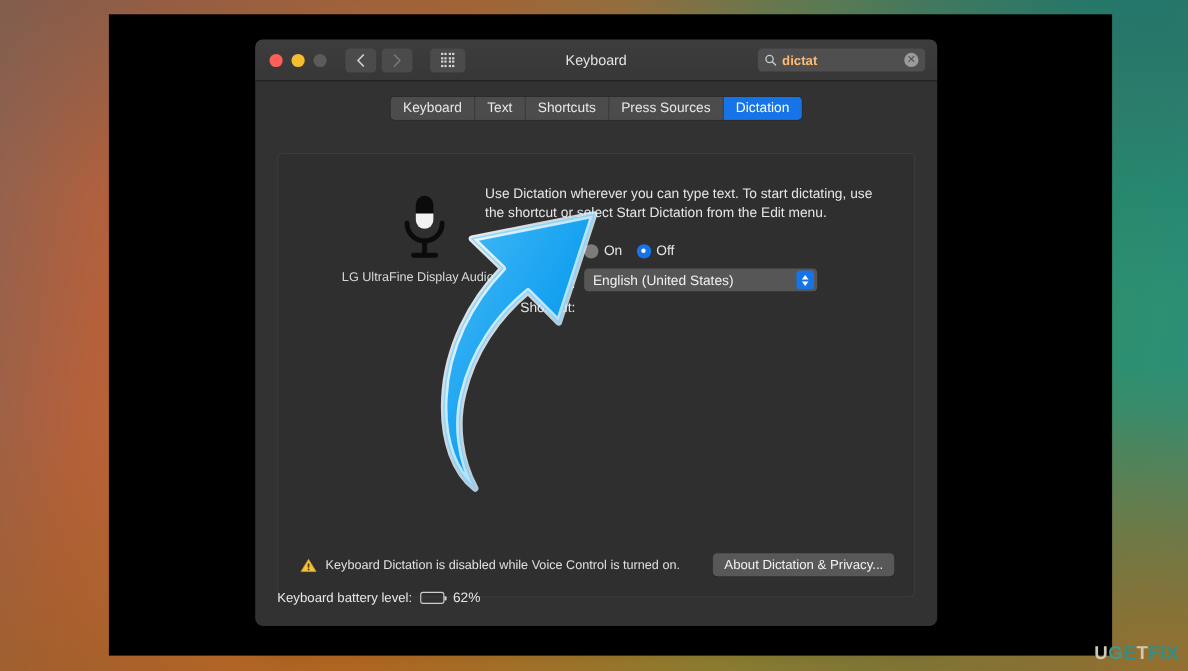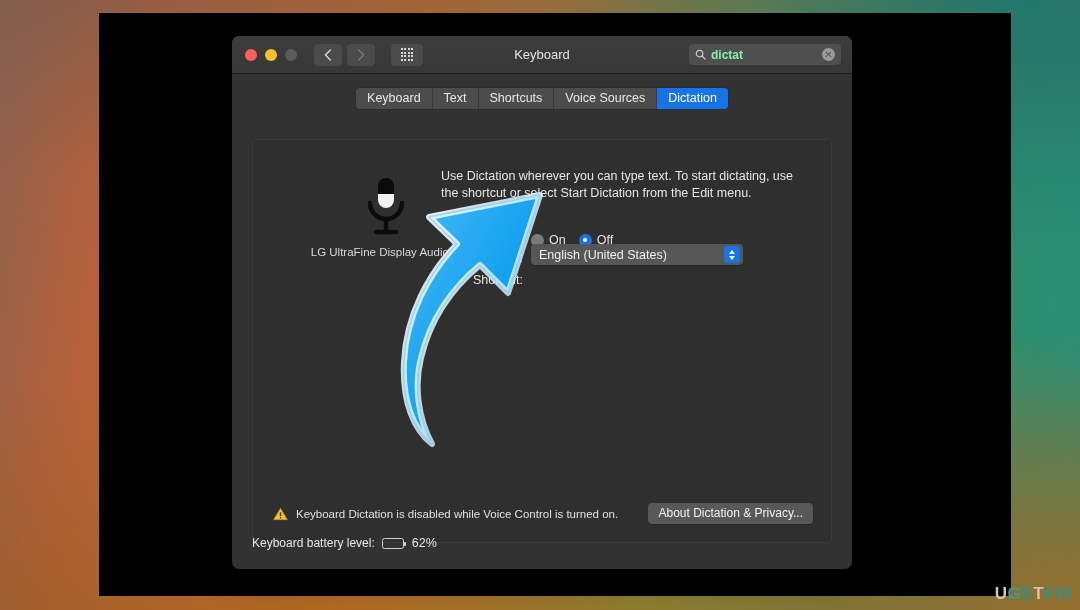--- a/index.html
+++ b/index.html
@@ -75,21 +75,21 @@
   .win-title {
     position: absolute; left: 0; right: 0; text-align: center;
     font-size: 13px; color: #e3e3e3; pointer-events: none;
   }
   .searchbox {
     position: absolute; right: 11px; top: 8px;
     width: 152px; height: 21px; border-radius: 4px;
     background: #4f4f4f; display: flex; align-items: center; padding: 0 6px;
   }
   .searchbox .s-icon { color: #c9c9c9; margin-right: 5px; display: flex; }
-  .searchbox .s-text { font-size: 12px; color: #86efac; flex: 1; font-weight: 600; }
+  .searchbox .s-text { font-size: 12px; color: #fdba74; flex: 1; font-weight: 600; }
   .searchbox .s-clear {
     width: 13px; height: 13px; border-radius: 50%; background: #9b9b9b;
     color: #4f4f4f; font-size: 10px; line-height: 13px; text-align: center;
   }
 
   
   .tabbar { display: flex; justify-content: center; margin-top: 14px; }
   .tabs {
     display: flex; border-radius: 4px; overflow: hidden;
     box-shadow: 0 0 0 0.5px #262626;
@@ -129,21 +129,21 @@
     position: absolute; display: flex; align-items: center;
   }
   .row-label {
     font-size: 12.5px; color: #e6e6e6; text-align: right;
     width: 78px; margin-right: 8px; white-space: nowrap;
   }
   .row-dictation { left: 192px; top: 81px; }
   .row-lang      { left: 192px; top: 104px; align-items: flex-end; }
   .row-shortcut  { left: 192px; top: 133px; }
 
-  .radio-wrap { display: flex; align-items: center; gap: 5px; margin-right: 13px; margin-top: 12px; }
+  .radio-wrap { display: flex; align-items: center; gap: 5px; margin-right: 13px; }
   .radio {
     width: 13px; height: 13px; border-radius: 50%;
     background: #7c7c7c; display: flex; align-items: center; justify-content: center;
   }
   .radio.on { background: #1673e8; }
   .radio.on::after { content: ""; width: 4.5px; height: 4.5px; border-radius: 50%; background: #fff; }
   .radio-label { font-size: 12.5px; color: #e6e6e6; }
 
   .popup {
     width: 212px; height: 21px; border-radius: 4px; background: #565656;
@@ -279,21 +279,21 @@
       <span class="s-text">dictat</span>
       <span class="s-clear">✕</span>
     </div>
   </div>
 
   <div class="tabbar">
     <div class="tabs">
       <div class="tab">Keyboard</div>
       <div class="tab">Text</div>
       <div class="tab">Shortcuts</div>
-      <div class="tab">Voice Sources</div>
+      <div class="tab">Press Sources</div>
       <div class="tab active">Dictation</div>
     </div>
   </div>
 
   <div class="panel">
 
     <div class="mic-col">
       <svg class="mic-icon" viewBox="0 0 54 62">
         <rect x="19" y="2" width="16" height="30" rx="8" fill="#0b0b0b"></rect>
         <path d="M19 18h16v6a8 8 0 0 1-16 0z" fill="#f2f2f2"></path>

